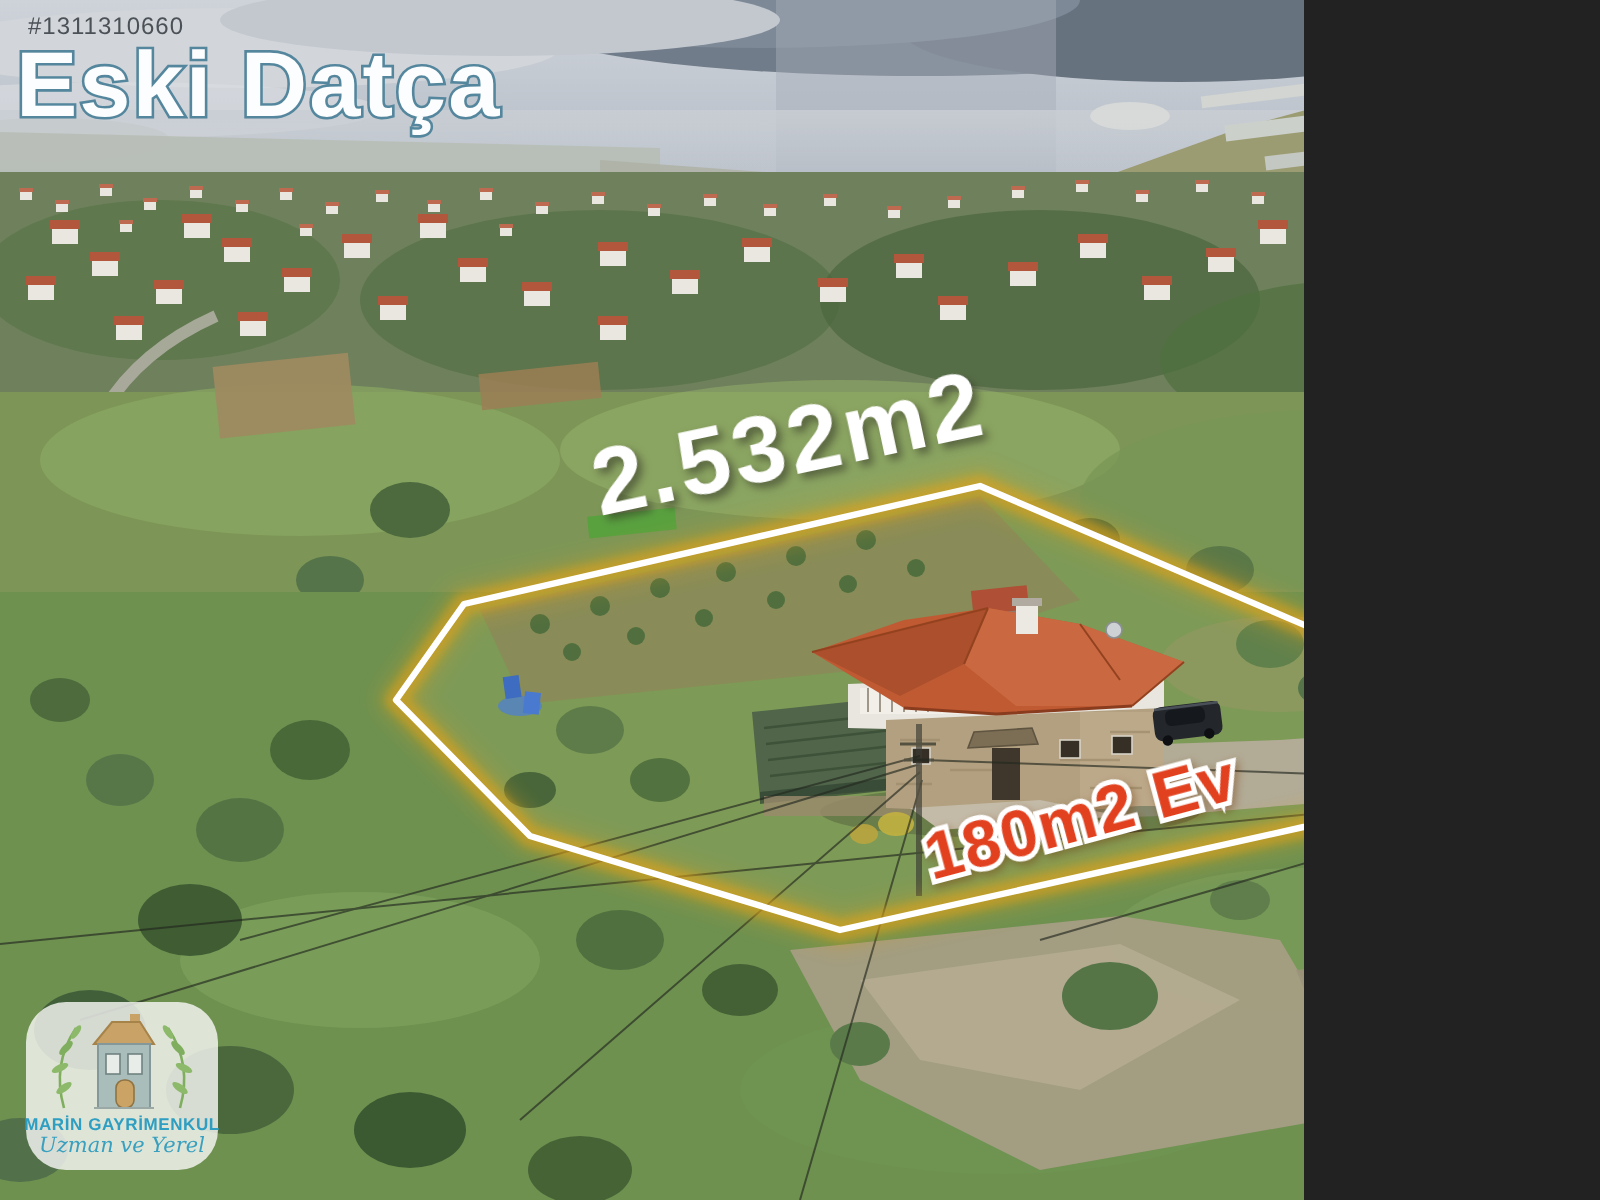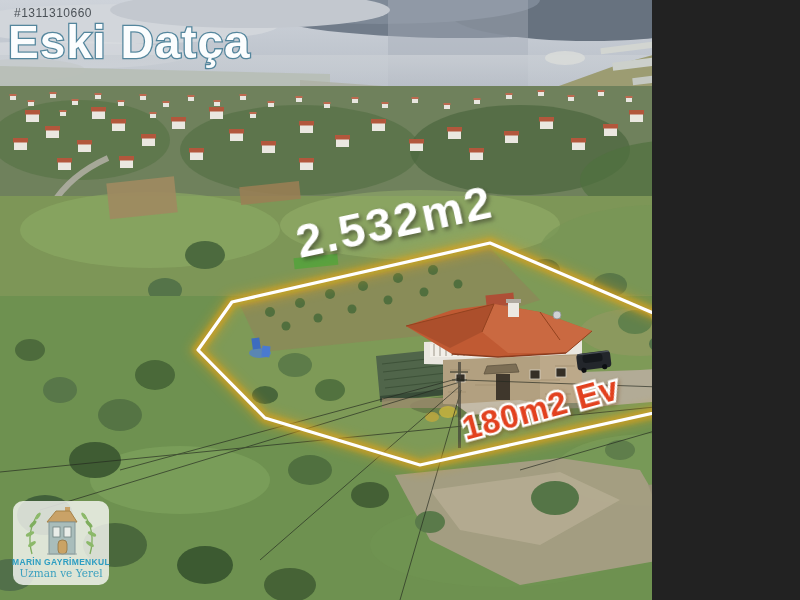--- a/index.html
+++ b/index.html
@@ -4,23 +4,23 @@
 <style>
   html,body{margin:0;padding:0;background:#222;}
   .stage{position:relative;width:652px;height:600px;overflow:hidden;font-family:"Liberation Sans",sans-serif;}
   .scene{position:absolute;left:0;top:0;width:800px;height:600px;display:block;}
   
   .listing-id{font:12px "Liberation Sans",sans-serif;fill:#4b5157;letter-spacing:.5px;}
   .title-text{font:bold 46px "Liberation Sans",sans-serif;fill:#fbfdfe;stroke:#54869d;stroke-width:2.6px;paint-order:stroke;letter-spacing:1px;}
   .land-label{font:bold 47px "Liberation Sans",sans-serif;fill:#ffffff;letter-spacing:2px;filter:drop-shadow(2px 3px 2px rgba(45,45,35,.55));}
   .house-label{font:bold 33px "Liberation Sans",sans-serif;fill:#e2411f;stroke:#ffffff;stroke-width:5px;paint-order:stroke;letter-spacing:1px;filter:drop-shadow(1px 2px 2px rgba(120,60,10,.45));}
   
-  .logo{position:absolute;left:13px;top:501px;width:96px;height:84px;background:rgba(250,250,247,.8);border-radius:10px;display:flex;flex-direction:column;align-items:center;padding-top:5px;box-sizing:border-box;}
+  .logo{position:absolute;left:13px;top:501px;width:96px;height:84px;background:rgba(250,250,247,.8);border-radius:20px;display:flex;flex-direction:column;align-items:center;padding-top:5px;box-sizing:border-box;}
   .logo-name{font-weight:bold;font-size:8.5px;letter-spacing:.3px;color:#2e9ec2;margin-top:1px;white-space:nowrap;}
-  .logo-tagline{font-family:"DejaVu Serif",serif;font-size:10.5px;color:#3aa0bf;margin-top:0px;white-space:nowrap;}
+  .logo-tagline{font-family:"DejaVu Serif",serif;font-style:italic;font-size:10.5px;color:#3aa0bf;margin-top:0px;white-space:nowrap;}
 </style>
 </head>
 <body>
 
 <div class="stage">
 <svg class="scene" viewBox="0 0 800 600">
   <defs>
     <linearGradient id="skyG" x1="0" y1="0" x2="0" y2="1">
       <stop offset="0" stop-color="#ced3da"></stop>
           <stop offset="1" stop-color="#b3bac4"></stop>

